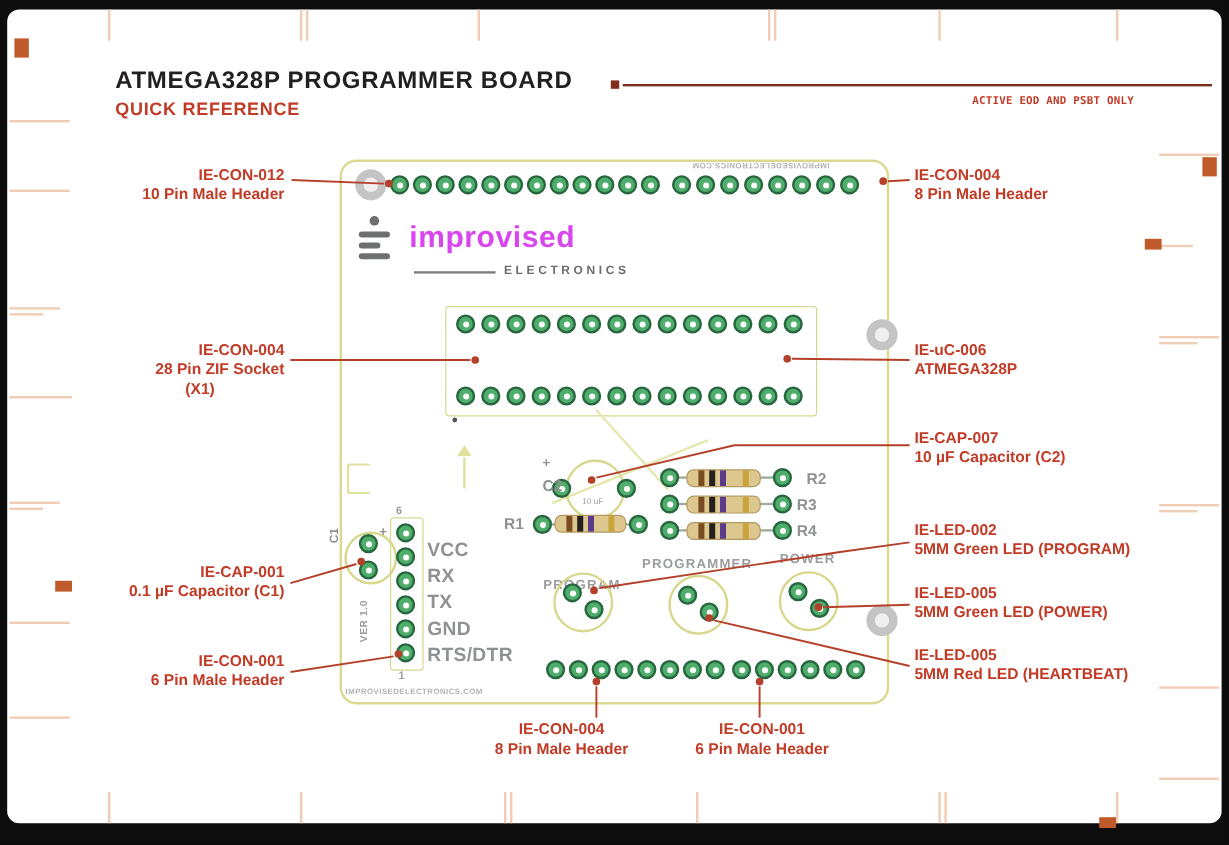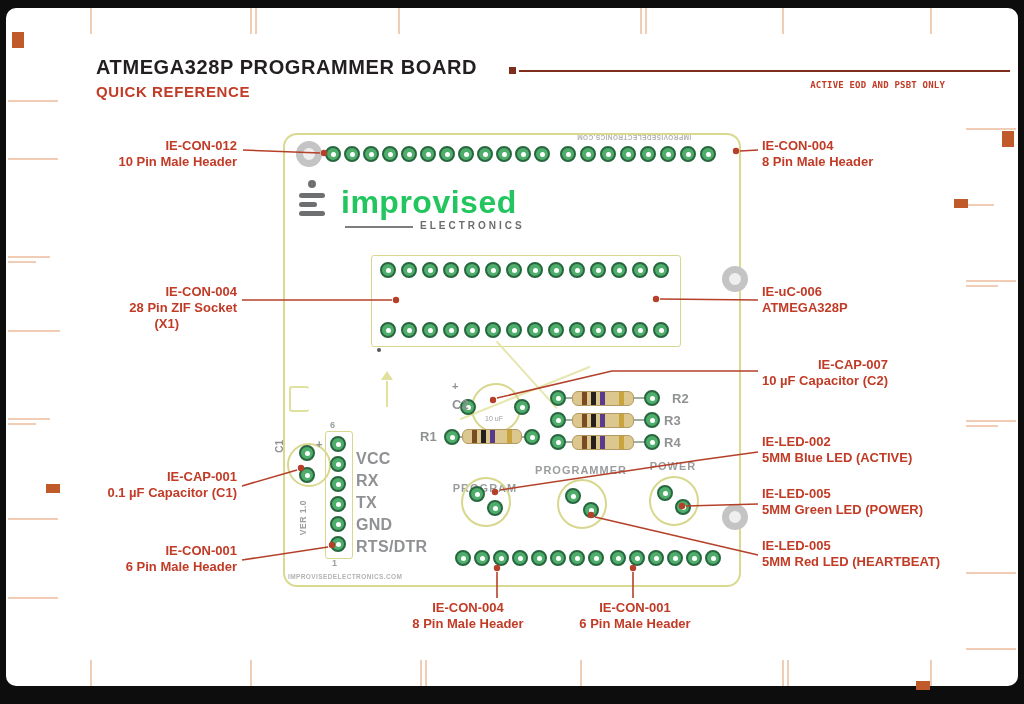--- a/index.html
+++ b/index.html
@@ -30,21 +30,21 @@
 
   .wm{position:absolute;z-index:2;font-size:6.5px;font-weight:700;letter-spacing:0.4px;color:#b3b3b3;text-align:center;}
   .wm-top{transform:rotate(180deg);}
 
   .lm{position:absolute;z-index:2;width:30px;height:40px;}
   .lm i{position:absolute;background:#6d6f71;border-radius:3px;}
   .lm .d{left:9px;top:0;width:8px;height:8px;border-radius:50%;}
   .lm .b1{left:0;top:13px;width:26px;height:5px;}
   .lm .b2{left:0;top:22px;width:18px;height:5px;}
   .lm .b3{left:0;top:31px;width:26px;height:5px;}
-  .logo-text{position:absolute;z-index:2;font-size:32px;font-weight:700;color:#22c55e;letter-spacing:0.5px;}
+  .logo-text{position:absolute;z-index:2;font-size:25px;font-weight:700;color:#d946ef;letter-spacing:0.5px;}
   .logo-line{position:absolute;z-index:2;height:1.5px;background:#7c7e80;}
   .logo-sub{position:absolute;z-index:2;font-size:10px;font-weight:700;color:#6a6c6e;letter-spacing:3px;}
 
   .zif{position:absolute;z-index:2;border:1.5px solid #d7d88e;border-radius:3px;}
   .pin1{position:absolute;z-index:2;width:4px;height:4px;border-radius:50%;background:#555;}
   .silkline{position:absolute;z-index:2;height:1.5px;background:#e6e7ae;}
   .silkcircle{position:absolute;z-index:2;border:2px solid #d7d88e;border-radius:50%;}
   .silkrect{position:absolute;z-index:2;border:1.5px solid #d7d88e;border-radius:3px;}
   .bracket{position:absolute;z-index:2;width:18px;height:22px;border-left:2px solid #e0e19c;
            border-top:2px solid #e0e19c;border-bottom:2px solid #e0e19c;border-radius:3px;}
@@ -361,27 +361,27 @@
   </div>
   <div class="co co-left" style="left:57px;top:284px;">
     <div>IE-CON-004</div>
     <div>28 Pin ZIF Socket</div>
     <div style="padding-right:58px;">(X1)</div>
   </div>
   <div class="co" style="left:762px;top:284px;">
     <div>IE-uC-006</div>
     <div>ATMEGA328P</div>
   </div>
-  <div class="co" style="left:762px;top:357px;text-align:right;">
+  <div class="co" style="left:762px;top:357px;">
     <div>IE-CAP-007</div>
     <div>10 µF Capacitor (C2)</div>
   </div>
   <div class="co" style="left:762px;top:434px;">
     <div>IE-LED-002</div>
-    <div>5MM Blue LED (ACTIVE)</div>
+    <div>5MM Green LED (PROGRAM)</div>
   </div>
   <div class="co" style="left:762px;top:486px;">
     <div>IE-LED-005</div>
     <div>5MM Green LED (POWER)</div>
   </div>
   <div class="co" style="left:762px;top:538px;">
     <div>IE-LED-005</div>
     <div>5MM Red LED (HEARTBEAT)</div>
   </div>
   <div class="co co-left" style="left:57px;top:469px;">

